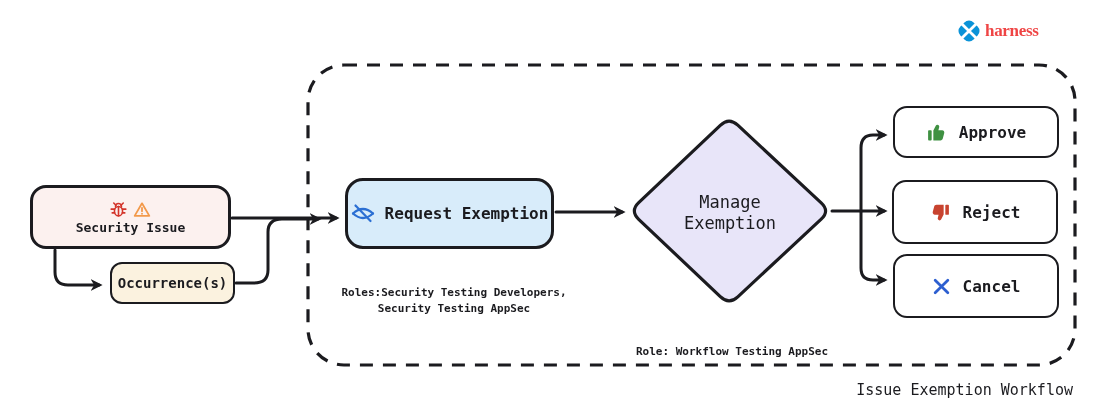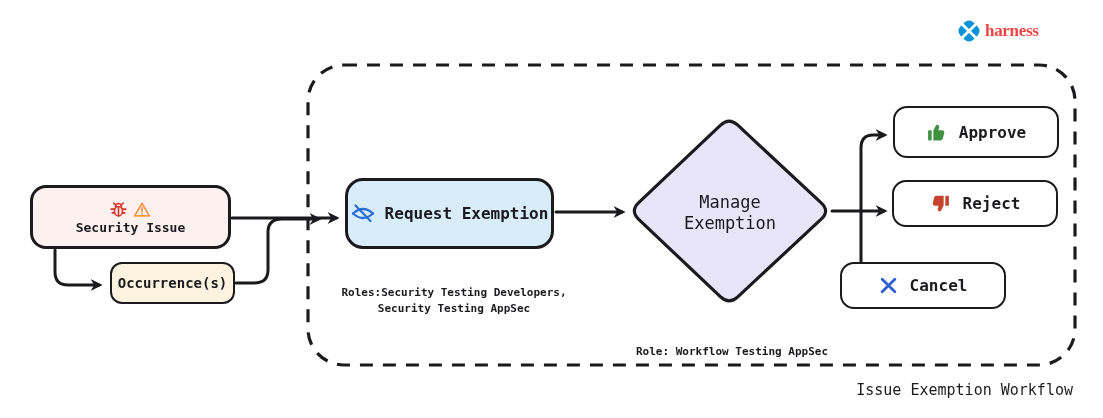--- a/index.html
+++ b/index.html
@@ -15,25 +15,25 @@
   }
   .node .lbl{font-weight:bold;white-space:nowrap;}
   .si{left:30px;top:185px;width:201px;height:64px;border-radius:16px;
       flex-direction:column;gap:2px;padding-top:2px;}
   .si .lbl{font-size:13px;}
   .si .icons{display:flex;gap:6px;align-items:center;}
   .occ{left:110px;top:262px;width:125px;height:42px;border-radius:12px;border-width:2.5px;}
   .occ .lbl{font-size:14px;}
   .re{left:345px;top:178px;width:209px;height:71px;border-radius:18px;gap:10px;}
   .re .lbl{font-size:16px;}
-  .action{width:166px;height:47px;border-radius:14px;border-width:2.5px;gap:12px;}
+  .action{width:166px;height:64px;border-radius:14px;border-width:2.5px;gap:12px;}
   .action .lbl{font-size:16px;}
   .approve{left:893px;top:106px;height:52px;}
   .reject{left:892px;top:180px;}
-  .cancel{left:840px;top:254px;margin-top:8px;}
+  .cancel{left:893px;top:254px;}
   .note{
     position:absolute;text-align:center;font-size:11px;font-weight:bold;
     line-height:15.5px;white-space:pre-line;margin-top:24px;
   }
   .roles-note{left:334px;top:261px;width:240px;}
   .role-note{left:602px;top:320px;width:260px;}
   .diamond-label{
     position:absolute;left:650px;top:192px;width:160px;text-align:center;
     font-size:17px;line-height:21px;font-weight:normal;
   }

